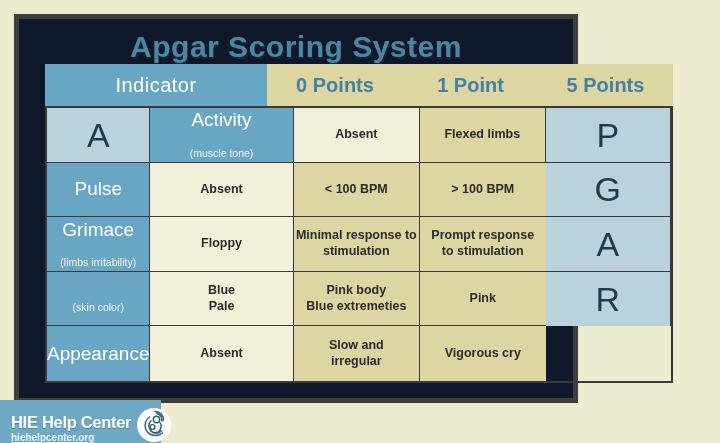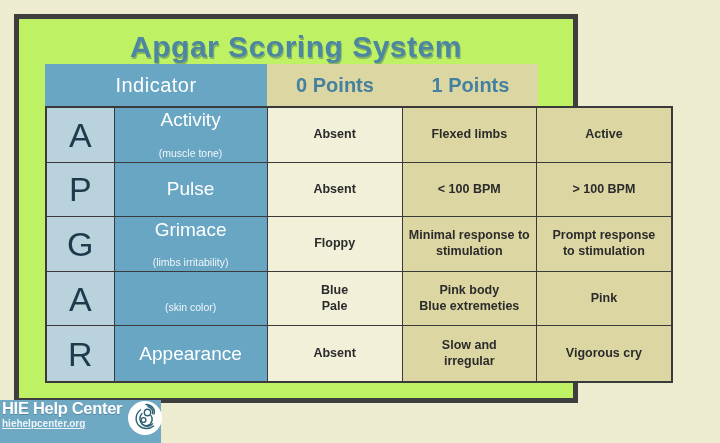--- a/index.html
+++ b/index.html
@@ -3,21 +3,21 @@
 <meta charset="utf-8">
 <style>
   html,body { margin:0; padding:0; }
   body {
     width:720px; height:443px; position:relative; overflow:hidden;
     background:#eeecd0;
     font-family:"Liberation Sans", sans-serif;
   }
   .frame {
     position:absolute; left:14px; top:14px; width:564px; height:389px;
-    box-sizing:border-box; border:5px solid #3e3e3e; background:#bef264;
+    box-sizing:border-box; border:5px solid #3e3e3e; background:#0f172a;
   }
   .title {
     margin-top:11px; text-align:center;
     font-size:30px; font-weight:bold; color:#4d86a2;
     text-shadow:1px 2px 0 rgba(32,70,90,0.35);
     letter-spacing:0.5px;
   }
   .table { position:absolute; left:26px; top:45px; width:628px; }
   .thead {
     display:grid; grid-template-columns:222fr 136fr 135fr 135fr;
@@ -49,55 +49,55 @@
   .name-cell { background:#69a6c3; }
   .name { color:#ffffff; font-size:19px; line-height:1.05; }
   .sub  { color:#eef6f9; font-size:10.5px; margin-top:17px; }
   .sub:empty { display:none; }
   .val-cell { font-size:12.5px; font-weight:bold; color:#2b2b2b; white-space:pre-line; line-height:1.25; }
   .p0 { background:#f3f0d9; }
   .pk { background:#dcd7a2;text-align:center; }
   .badge {
     position:absolute; left:0; top:400px; width:161px; height:43px;
     background:#6fa8c3; z-index:5;
-    display:flex; align-items:flex-start; padding-left:2px; box-sizing:border-box;
+    display:flex; align-items:flex-end; padding-left:11px; box-sizing:border-box;
   }
   .badge-text { display:flex; flex-direction:column; margin-right:5px; }
   .brand {
     color:#ffffff; font-weight:bold; font-size:16.5px; line-height:1.05;
     letter-spacing:-0.3px; text-shadow:0 1px 0 rgba(30,70,90,0.35); white-space:nowrap;
   }
   .url { color:#eaf4f8; font-weight:bold; font-size:10px; margin-top:1px;text-decoration:underline; }
   .logo { width:36px; height:36px; flex:0 0 auto; }
 </style>
 </head>
 <body>
 
 <div class="frame">
   <div class="title">Apgar Scoring System</div>
 
   <div class="table">
     <div class="thead">
       <div class="th th-indicator">Indicator</div>
       <div class="th th-points">0 Points</div>
-      <div class="th th-points">1 Points</div>
+      <div class="th th-points">1 Point</div>
+      <div class="th th-points">5 Points</div>
     </div>
 
     <div class="tbody">
 
       <div class="cell letter-cell">
           <span>A</span>
         </div>
       <div class="cell name-cell">
         <span class="name">Activity</span>
         <span class="sub">(muscle tone)</span>
       </div>
       <div class="cell val-cell p0">Absent</div>
       <div class="cell val-cell pk">Flexed limbs</div>
-      <div class="cell val-cell pk last-col">Active</div>
 
       <div class="cell letter-cell">
           <span>P</span>
         </div>
       <div class="cell name-cell">
         <span class="name">Pulse</span>
 
       </div>
       <div class="cell val-cell p0">Absent</div>
       <div class="cell val-cell pk">&lt; 100 BPM</div>

